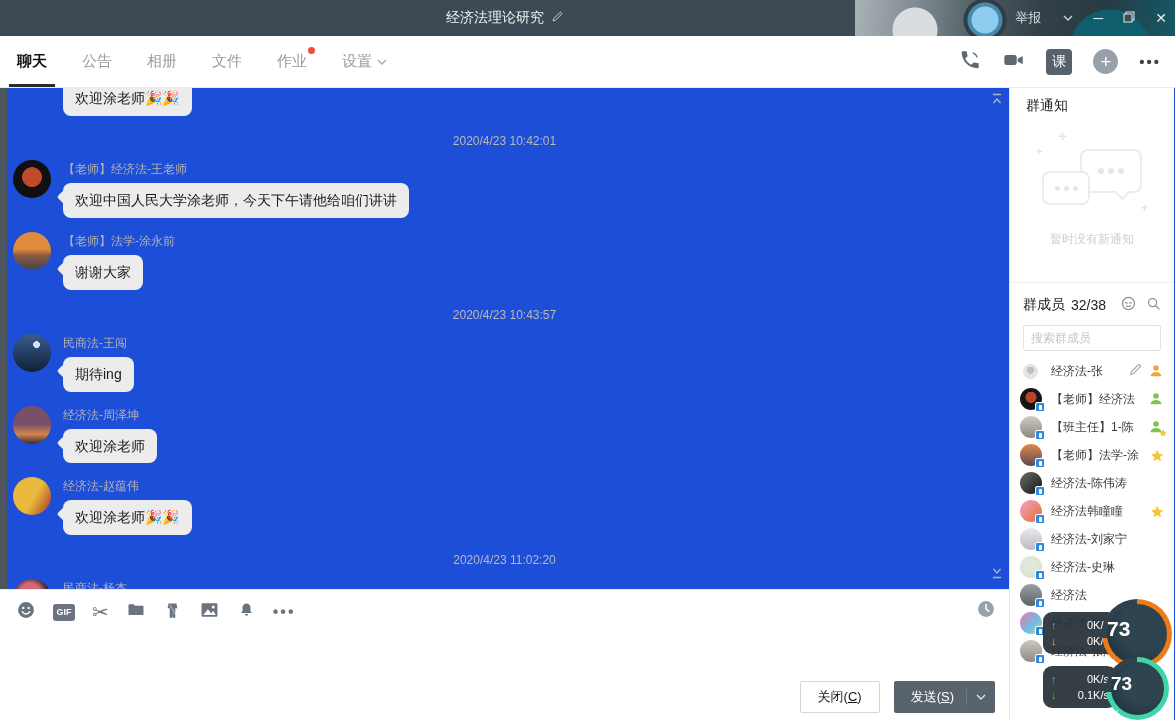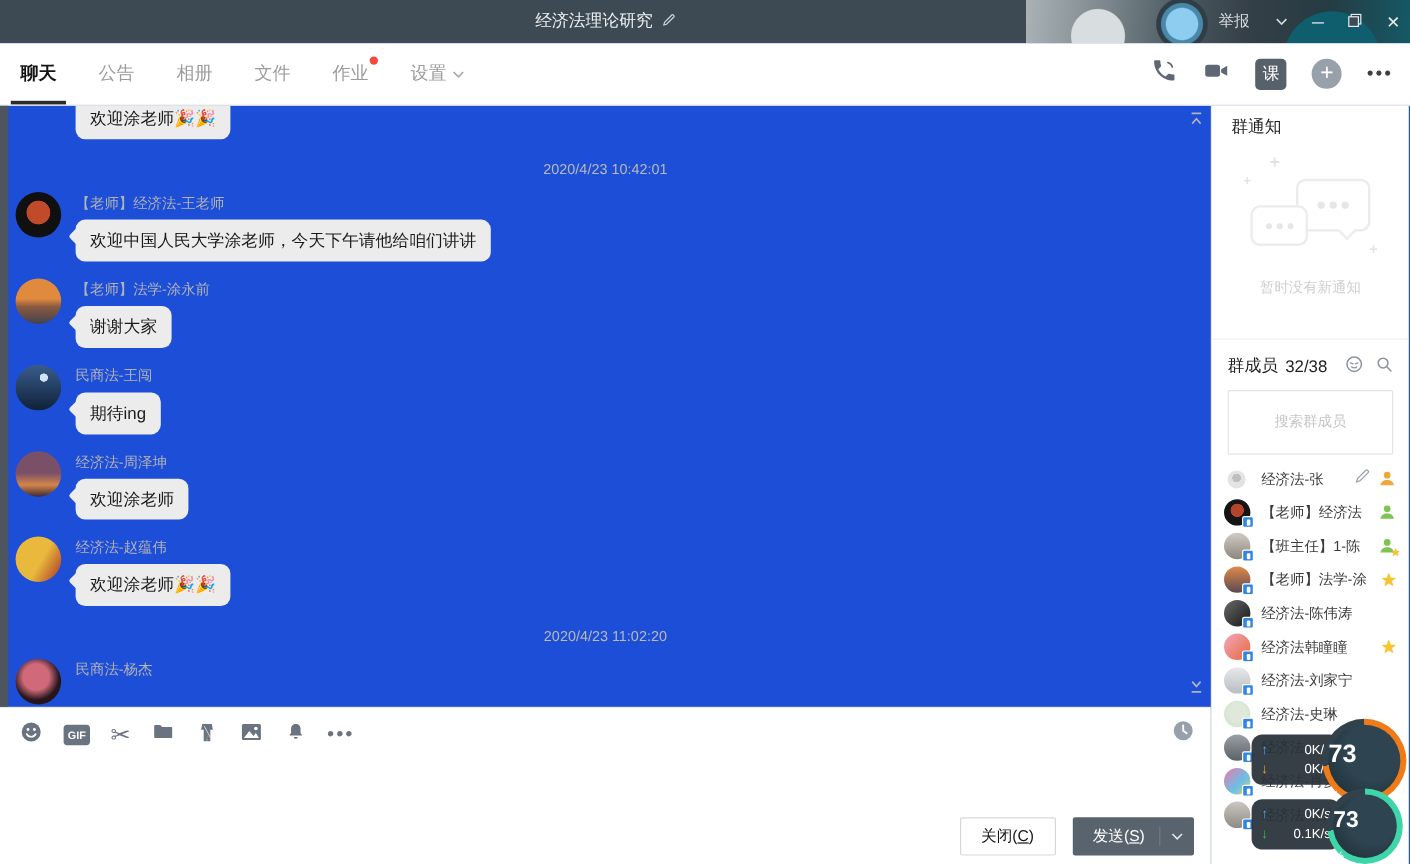--- a/index.html
+++ b/index.html
@@ -99,21 +99,21 @@
   .ip1{left:18px;top:-4px;} .ip2{left:-4px;top:14px;font-size:11px;} .ip3{right:-4px;bottom:2px;font-size:12px;}
   .itail1{position:absolute;right:16px;top:56px;width:9px;height:9px;background:#fff;border-right:2px solid #ececec;
     border-bottom:2px solid #ececec;transform:rotate(45deg);}
   .notice-empty{text-align:center;font-size:12px;color:#cfcfcf;margin-top:14px;}
 
   .members{flex:1;display:flex;flex-direction:column;min-height:0;}
   .members-head{display:flex;align-items:center;padding:12px 13px 0;font-size:14px;color:#1f1f1f;}
   .members-head .count{margin-left:6px;}
   .members-head .hicons{margin-left:auto;display:flex;align-items:center;gap:9px;}
   .member-search{margin:10px 13px 4px;height:24px;border:1px solid #e3e3e3;border-radius:2px;font-size:12px;
-    padding:14px 7px;color:#333;outline:none;font-family:Liberation Mono, monospace;text-align:center;}
+    padding:0 7px;color:#333;outline:none;font-family:Liberation Serif, serif;}
   .member-search::placeholder{color:#c6c6c6;}
   .member-list{flex:1;overflow:hidden;padding:2px 10px 0;}
   .member{display:flex;align-items:center;height:28px;}
   .m-avatar{width:22px;height:22px;border-radius:50%;position:relative;flex:none;background:#ccc;}
   .member.self .m-avatar{width:15px;height:15px;margin:0 4px 0 3px;
     background:radial-gradient(circle at 50% 42%,#bfbfbf 0 30%,#e3e3e3 32%);}
   .phone-badge{position:absolute;right:-3px;bottom:-2px;width:10px;height:10px;background:#2f87e0;border-radius:2px;
     border:1px solid #fff;box-sizing:border-box;}
   .phone-badge::after{content:"";position:absolute;left:2.5px;top:1.5px;width:3px;height:5px;background:#fff;border-radius:1px;}
   .m-name{margin-left:9px;font-size:12px;color:#3b3b3b;white-space:nowrap;overflow:hidden;max-width:88px;flex:none;}
@@ -248,20 +248,21 @@
               <div class="bubble" data-interactable="false">欢迎中国人民大学涂老师，今天下午请他给咱们讲讲</div>
             </div>
           </div>
           <div class="msg" data-interactable="false">
             <div class="avatar av-sunset" data-interactable="true"></div>
             <div class="msg-body">
               <div class="msg-name" data-interactable="false">【老师】法学-涂永前</div>
               <div class="bubble" data-interactable="false">谢谢大家</div>
             </div>
           </div>
+          <div class="chat-timestamp" data-interactable="false">2020/4/23 10:43:57</div>
           <div class="msg" data-interactable="false">
             <div class="avatar av-night" data-interactable="true"></div>
             <div class="msg-body">
               <div class="msg-name" data-interactable="false">民商法-王闯</div>
               <div class="bubble" data-interactable="false">期待ing</div>
             </div>
           </div>
           <div class="msg" data-interactable="false">
             <div class="avatar av-dusk" data-interactable="true"></div>
             <div class="msg-body">

